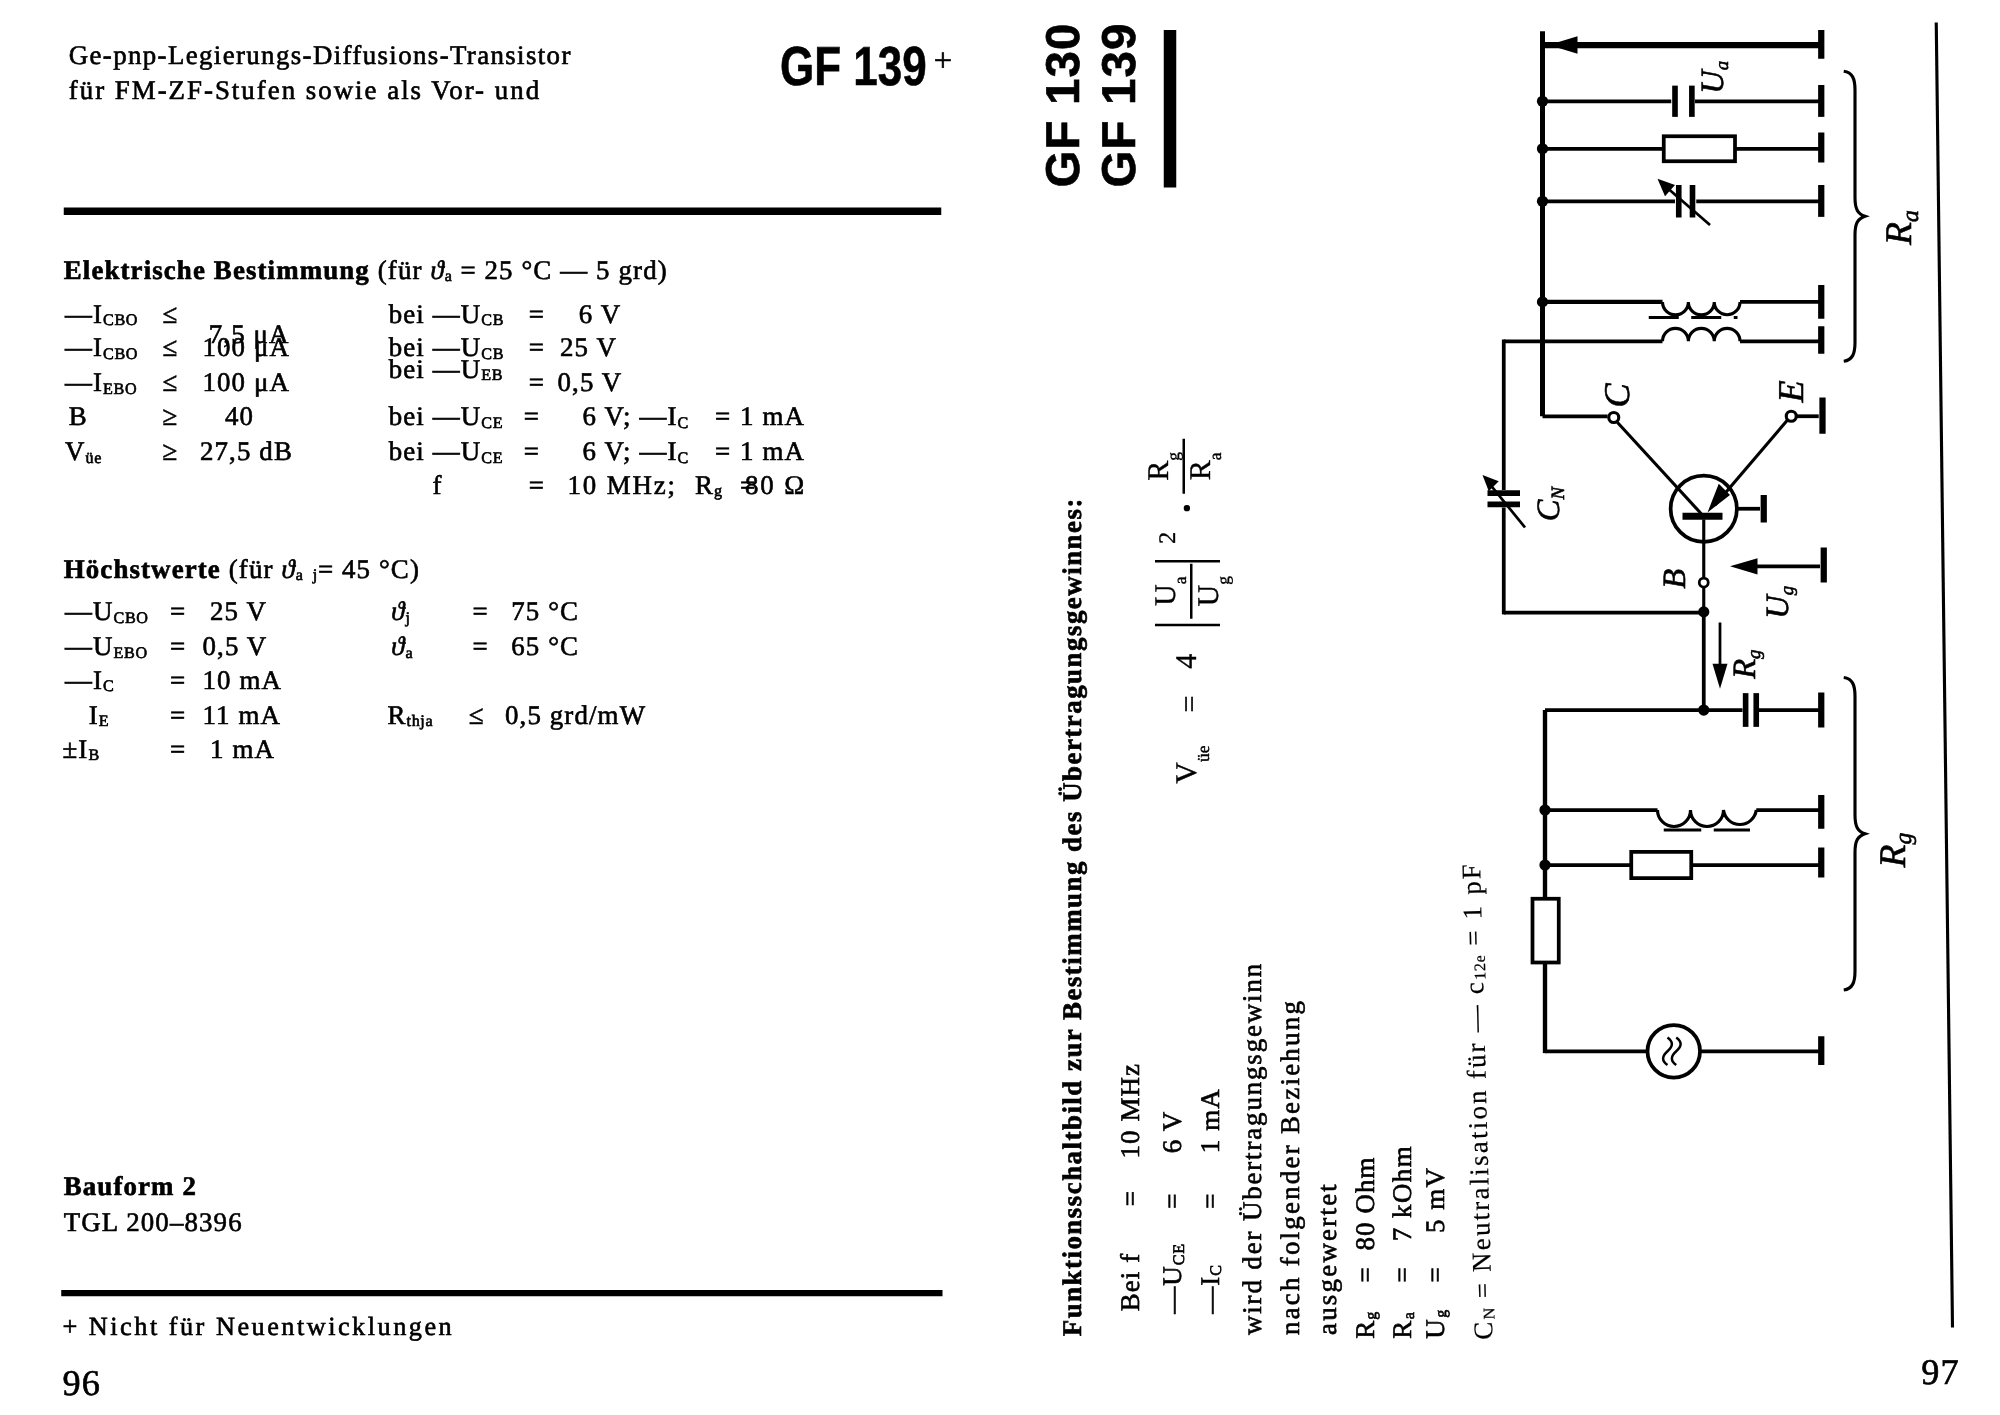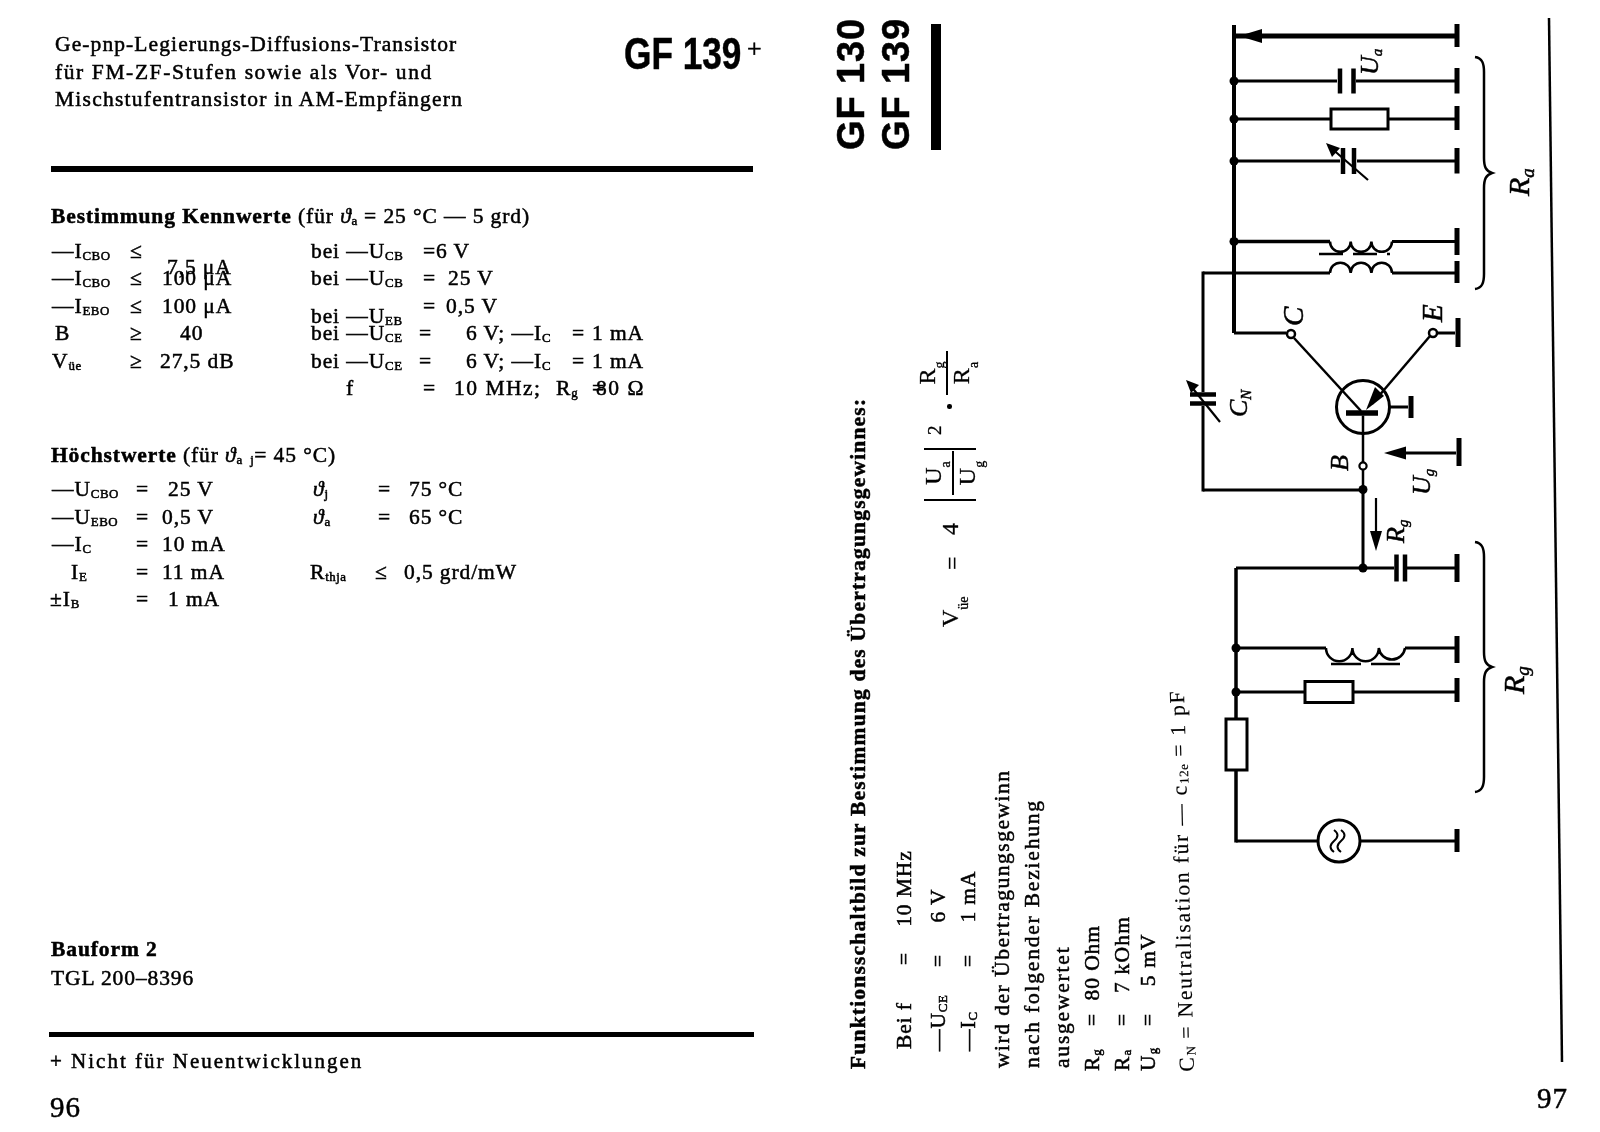--- a/index.html
+++ b/index.html
@@ -14,47 +14,46 @@
          letter-spacing:0.5px;}
   .rot{transform:rotate(-90deg);transform-origin:0 0;}
   .gf{font-family:"Liberation Sans",sans-serif;font-weight:bold;}
 </style>
 </head>
 <body>
 <div id="page">
 
 <div class="t" style="left:55px;top:34px;letter-spacing:1.1px">Ge-pnp-Legierungs-Diffusions-Transistor</div>
 <div class="t" style="left:55px;top:61.5px;letter-spacing:1.6px">für FM-ZF-Stufen sowie als Vor- und</div>
-<div class="t" style="left:55px;top:89px;letter-spacing:1.25px">Mischstufentransistor in AM-Empfängern</div>
 
 <div class="t gf" style="left:624px;top:31.5px;font-size:44px;letter-spacing:0;transform:scaleX(0.80);transform-origin:0 0;">GF 139</div>
 <div class="t" style="left:747px;top:36px;font-size:26px;">+</div>
 
 <div style="position:absolute;left:51px;top:166px;width:702px;height:5.5px;background:#000"></div>
 
-<div class="t" style="left:51px;top:206px"><span class="b">Bestimmung Kennwerte</span> (für <i>ϑ</i><sub>a</sub> = 25 °C — 5 grd)</div>
+<div class="t" style="left:51px;top:206px"><span class="b">Elektrische Bestimmung</span> (für <i>ϑ</i><sub>a</sub> = 25 °C — 5 grd)</div>
 
 <div class="t" style="left:52px;top:240.5px">—I<sub>CBO</sub></div>
 <div class="t" style="left:130px;top:240.5px">≤</div>
 <div class="t" style="left:167px;top:257px">7,5 μA</div>
 <div class="t" style="left:311px;top:240.5px">bei —U<sub>CB</sub></div>
 <div class="t" style="left:423px;top:240.5px">=</div>
-<div class="t" style="left:436px;top:240.5px">6 V</div>
+<div class="t" style="left:463px;top:240.5px">6 V</div>
 
 <div class="t" style="left:52px;top:268px">—I<sub>CBO</sub></div>
 <div class="t" style="left:130px;top:268px">≤</div>
 <div class="t" style="left:162px;top:268px">100 μA</div>
 <div class="t" style="left:311px;top:268px">bei —U<sub>CB</sub></div>
 <div class="t" style="left:423px;top:268px">=</div>
 <div class="t" style="left:448px;top:268px">25 V</div>
 
 <div class="t" style="left:52px;top:295.5px">—I<sub>EBO</sub></div>
 <div class="t" style="left:130px;top:295.5px">≤</div>
 <div class="t" style="left:162px;top:295.5px">100 μA</div>
-<div class="t" style="left:311px;top:306px">bei —U<sub>EB</sub></div>
+<div class="t" style="left:311px;top:285px">bei —U<sub>EB</sub></div>
 <div class="t" style="left:423px;top:295.5px">=</div>
 <div class="t" style="left:446px;top:295.5px">0,5 V</div>
 
 <div class="t" style="left:55px;top:323px">B</div>
 <div class="t" style="left:130px;top:323px">≥</div>
 <div class="t" style="left:180px;top:323px">40</div>
 <div class="t" style="left:311px;top:323px">bei —U<sub>CE</sub></div>
 <div class="t" style="left:419px;top:323px">=</div>
 <div class="t" style="left:466px;top:323px">6 V;  —I<sub>C</sub></div>
 <div class="t" style="left:572px;top:323px">=</div>

